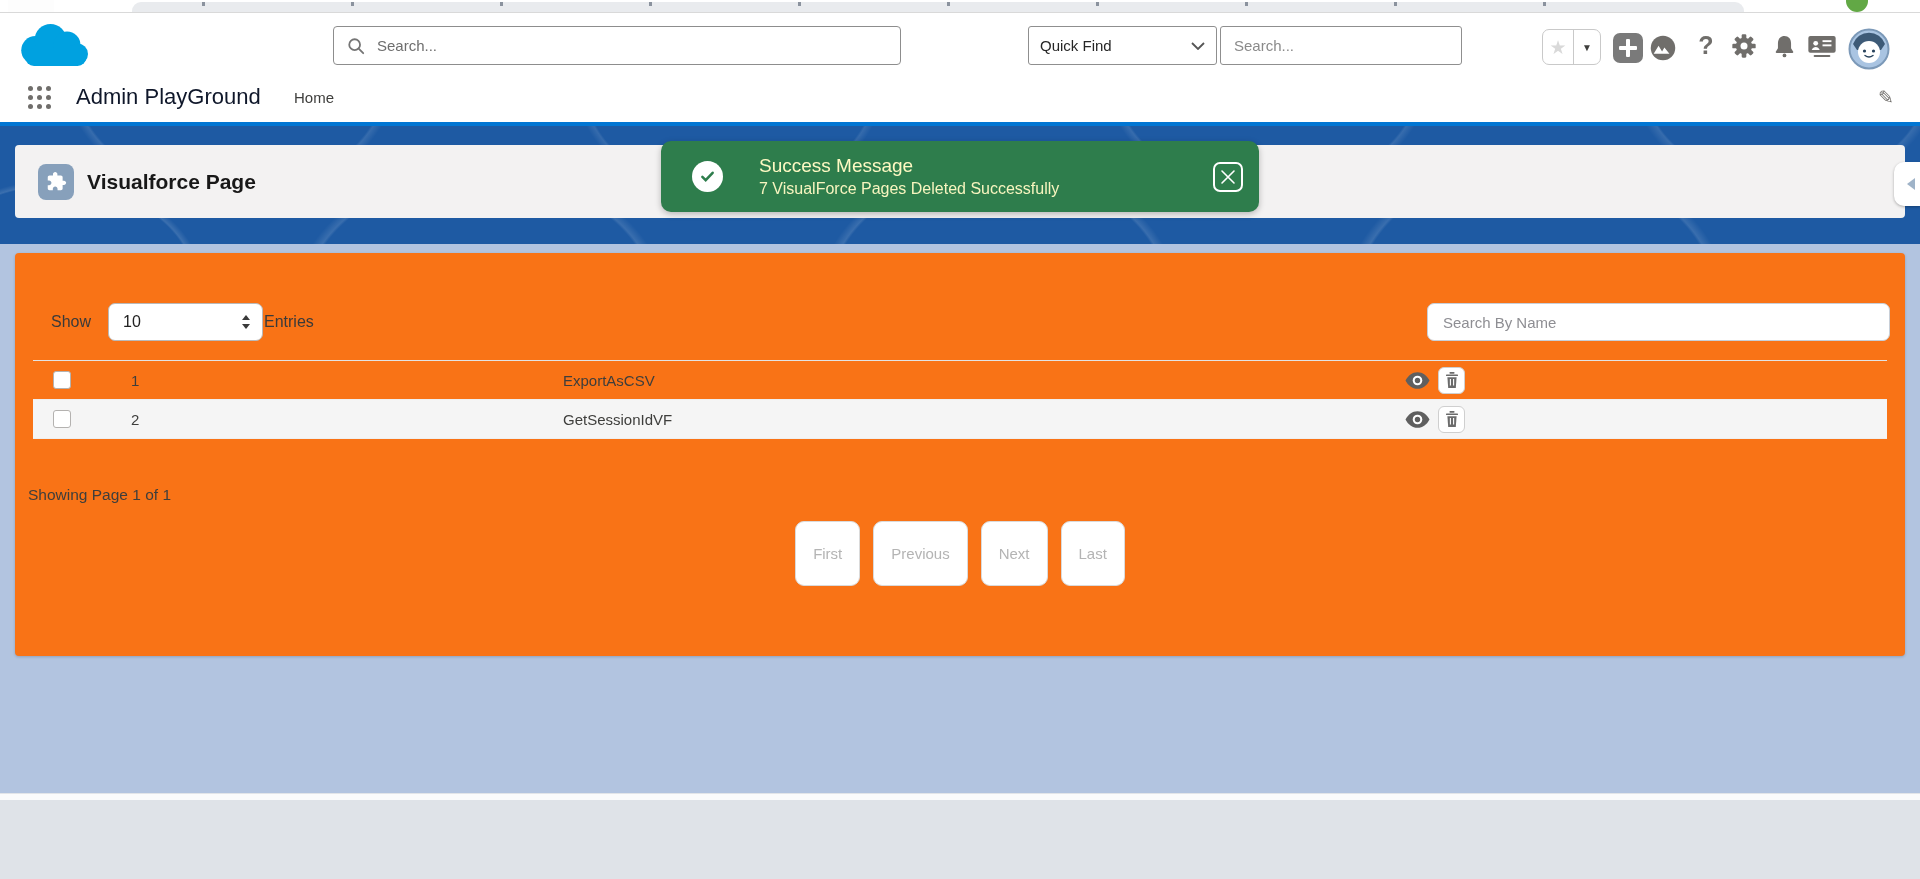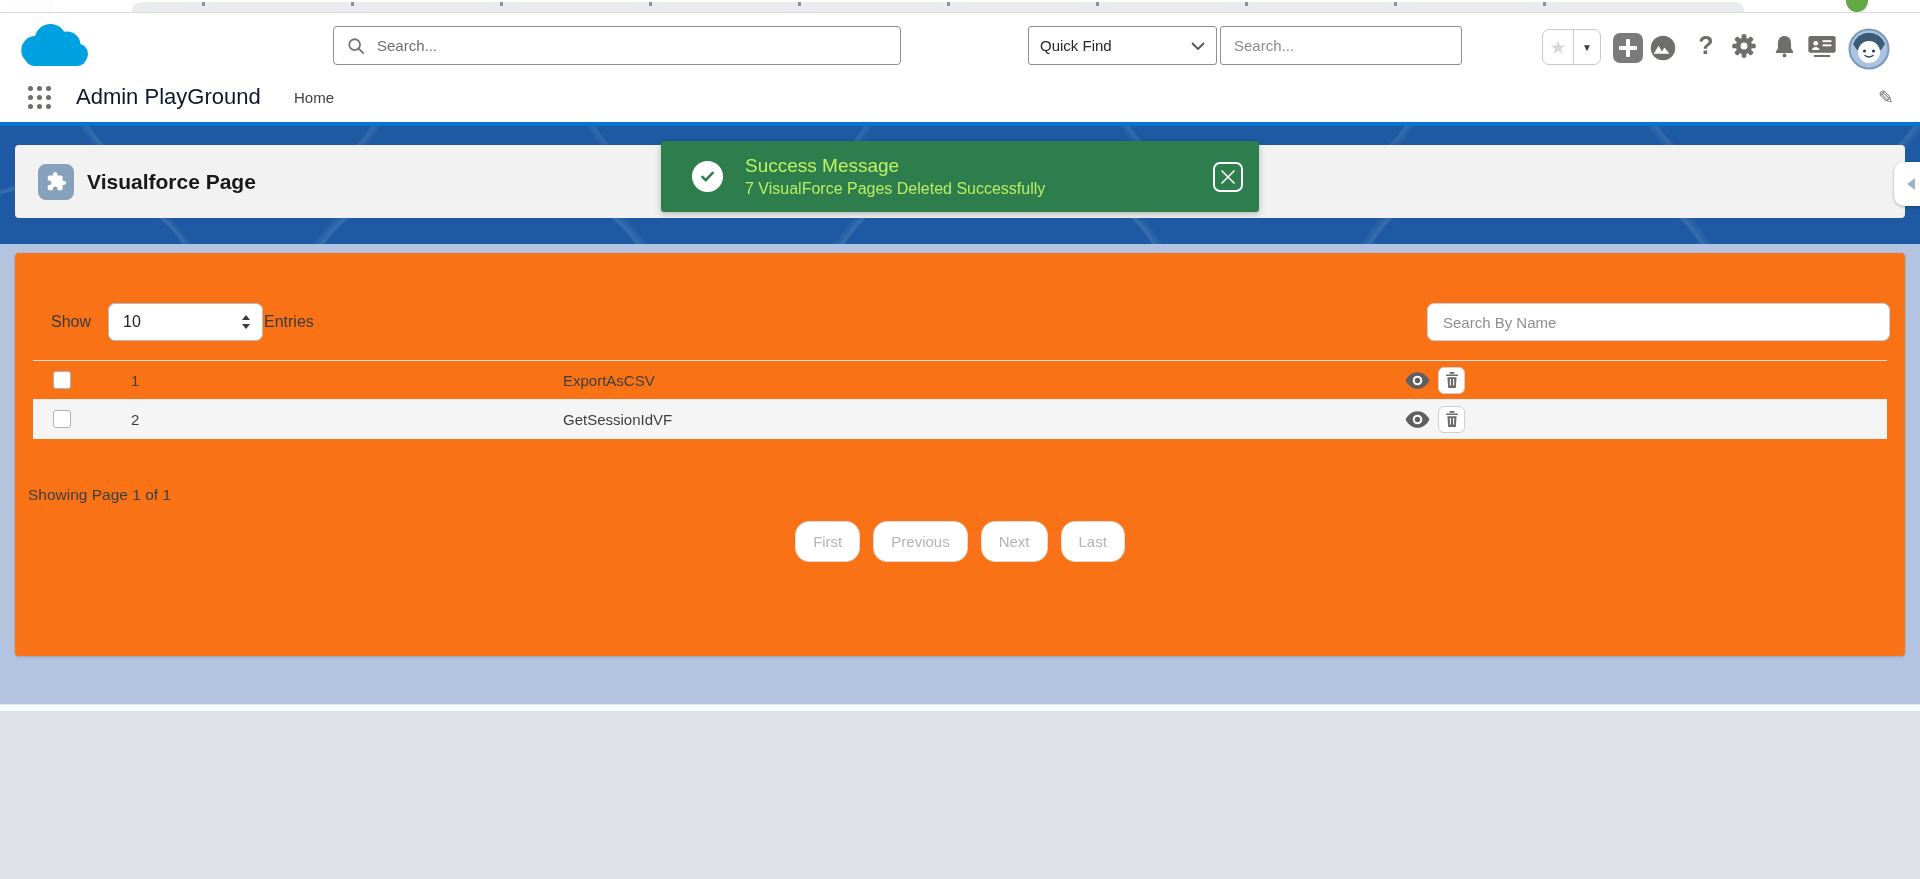--- a/index.html
+++ b/index.html
@@ -1,16 +1,16 @@
 <!DOCTYPE html>
 <html><head>
 <meta charset="utf-8">
 <style>
   html,body{margin:0;padding:0;background:#dfe3e8;}
-  .screen{position:relative;width:1920px;height:711px;overflow:hidden;
+  .screen{position:relative;width:1920px;height:800px;overflow:hidden;
           font-family:"Liberation Sans",sans-serif;background:#b2c4e0;}
 
   
   .browser-strip{position:absolute;top:0;left:0;right:0;height:12px;background:#fff;
                  border-bottom:1px solid #d9d9d9;z-index:6;}
   .left-pill{position:absolute;left:8px;top:0;width:46px;height:12px;background:#fdfdfd;}
   .tab-frag{position:absolute;left:132px;top:2px;width:1612px;height:10px;background:#e9ebee;
             border-radius:9px 9px 0 0;}
   .tab-ticks{position:absolute;left:70px;top:0;height:4px;width:1420px;opacity:.55;
              background:repeating-linear-gradient(90deg,#3e4a5c 0 3px,transparent 3px 149px);}
@@ -63,22 +63,22 @@
   
   .header-card{position:absolute;left:15px;top:145px;width:1890px;height:73px;background:#f3f2f2;
                border-radius:4px;display:flex;align-items:center;gap:13px;padding-left:23px;
                box-sizing:border-box;z-index:2;}
   .vf-icon{width:36px;height:36px;border-radius:8px;background:#87a0bb;display:flex;
            align-items:center;justify-content:center;flex:0 0 auto;}
   .page-title{font-size:21px;font-weight:700;color:#181818;}
 
   
   .toast{position:absolute;left:661px;top:141px;width:598px;height:71px;background:#2e7d4c;
-         border-radius:3px;display:flex;align-items:center;gap:22px;padding:0 16px 0 31px;
-         box-sizing:border-box;color:#bef264;z-index:3;box-shadow:0 2px 6px rgba(0,0,0,.25);}
+         border-radius:10px;display:flex;align-items:center;gap:36px;padding:0 16px 0 31px;
+         box-sizing:border-box;color:#fef9c3;z-index:3;box-shadow:0 2px 6px rgba(0,0,0,.25);}
   .toast-check{width:31px;height:31px;border-radius:50%;background:#fff;display:flex;
                align-items:center;justify-content:center;flex:0 0 auto;}
   .toast-body{flex:1;}
   .toast-title{font-size:19px;margin-bottom:3px;}
   .toast-msg{font-size:16px;opacity:.97;}
   .toast-close{width:30px;height:30px;border:2px solid #fff;border-radius:7px;display:flex;
                align-items:center;justify-content:center;cursor:pointer;box-sizing:border-box;flex:0 0 auto;}
 
   
   .right-flap{position:absolute;right:0;top:162px;width:26px;height:44px;background:#fff;
@@ -116,21 +116,21 @@
       margin-left:20px;cursor:pointer;box-sizing:border-box;}
   .c-sno-h{padding-left:10px;} .c-sno{padding-left:28px;}
   .c-name{padding-left:5px;}
   .c-act{padding-left:10px;display:flex;align-items:center;gap:8px;}
   .eye-btn{display:flex;align-items:center;cursor:pointer;}
   .trash-btn{width:27px;height:27px;border:1px solid #cfcfcf;border-radius:6px;background:#fff;
              display:flex;align-items:center;justify-content:center;cursor:pointer;box-sizing:border-box;}
 
   .foot-text{position:absolute;left:13px;top:233px;font-size:15.5px;color:#3e3e3c;}
   .pagination{position:absolute;left:0;right:0;top:268px;display:flex;justify-content:center;gap:13px;}
-  .pg-btn{height:39px;padding:0 17px;border:1px solid #dadada;border-radius:14px;background:#fff;
+  .pg-btn{height:39px;padding:12px 17px;border:1px solid #dadada;border-radius:9px;background:#fff;
           color:#b4b4b4;font-size:15px;display:flex;align-items:center;cursor:pointer;}
 
   .bottom-strip{position:absolute;bottom:0;left:0;right:0;height:6px;background:#fafbfc;
                 border-top:1px solid #e2e5e9;z-index:5;}
 </style>
 </head>
 <body>
 
 <div class="screen">
 

